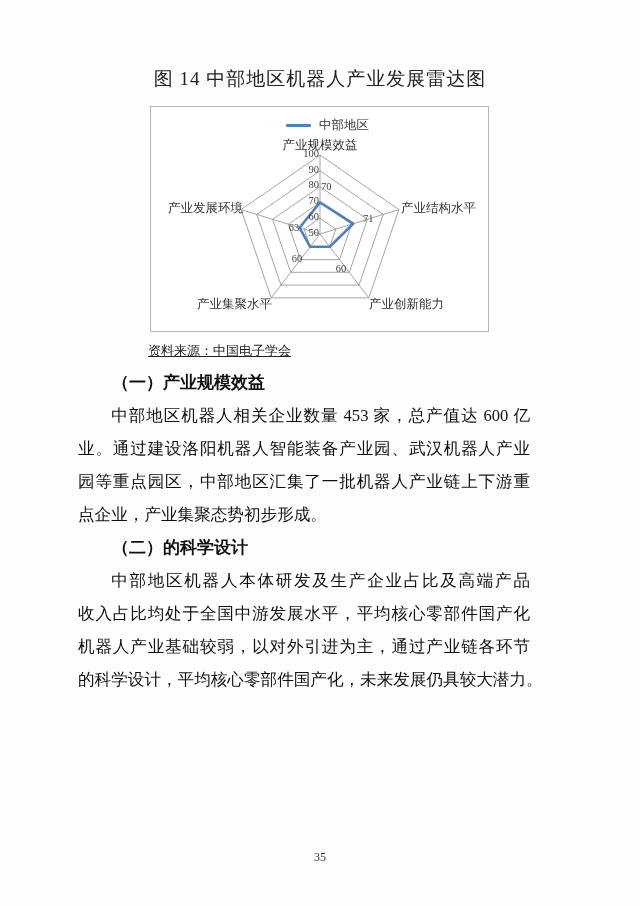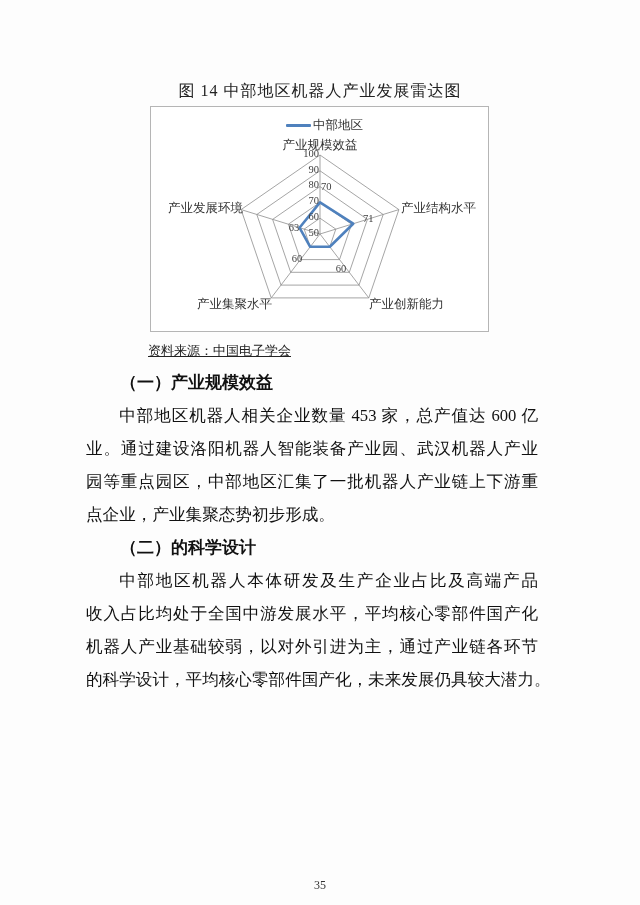--- a/index.html
+++ b/index.html
@@ -2,44 +2,44 @@
 <html><head>
 <meta charset="utf-8">
 <style>
   html,body { margin:0; padding:0; background:#e8e8e8; }
   .page {
     position:relative; width:640px; height:905px; margin:0 auto;
     background:#fdfdfd; overflow:hidden;
     font-family:"Liberation Serif","DejaVu Serif",serif; color:#1a1a1a;
   }
   .caption {
-    position:absolute; top:81px; left:0; width:640px;
-    text-align:center; font-size:16px; letter-spacing:1px; color:#222;
+    position:absolute; top:66px; left:0; width:640px;
+    text-align:center; font-size:19px; letter-spacing:1px; color:#222;
   }
   .chart-box {
     position:absolute; left:150px; top:106px; width:337px; height:224px;
     border:1px solid #b5b5b5; background:#fff;
   }
-  .legend { position:absolute; left:135px; top:10px; display:flex; align-items:center; gap:2px; }
+  .legend { position:absolute; left:135px; top:10px; display:flex; align-items:center; gap:8px; }
   .legend-line { display:block; width:25px; height:3px; border-radius:1px; }
   .legend-text { font-size:12.5px; color:#333; }
   .chart-box svg { position:absolute; left:0; top:0; }
   .chart-box svg text { font-family:"Liberation Serif","DejaVu Serif",serif; }
   .source { position:absolute; left:148px; top:342px; font-size:13px; color:#222;text-decoration:underline; }
   .content {
-    position:absolute; left:86px; top:366px; width:452px;
+    position:absolute; left:78px; top:366px; width:452px;
     font-size:16.6px; line-height:33px; color:#111;
   }
   .sec-heading { font-weight:bold; font-size:17px; text-indent:2em; height:33px; overflow:hidden; }
   .line { height:33px; overflow:hidden; text-align:justify;font-family:Liberation Serif, serif; }
   .line.first { text-indent:2em; }
   
   .line:not(.last)::after { content:""; display:inline-block; width:100%; height:0; }
   .line.last { white-space:nowrap; overflow:visible; }
-  .pagenum { position:absolute; top:850px; left:0; width:640px; text-align:center; font-size:12px; color:#333;margin-top:28px; }
+  .pagenum { position:absolute; top:850px; left:0; width:640px; text-align:center; font-size:12px; color:#333; }
 </style>
 </head>
 <body>
 
 <div class="page">
 
   <div class="caption">图 14 中部地区机器人产业发展雷达图</div>
 
   <div class="chart-box">
     <svg id="radar-svg" width="337" height="224" viewBox="0 0 337 224">

